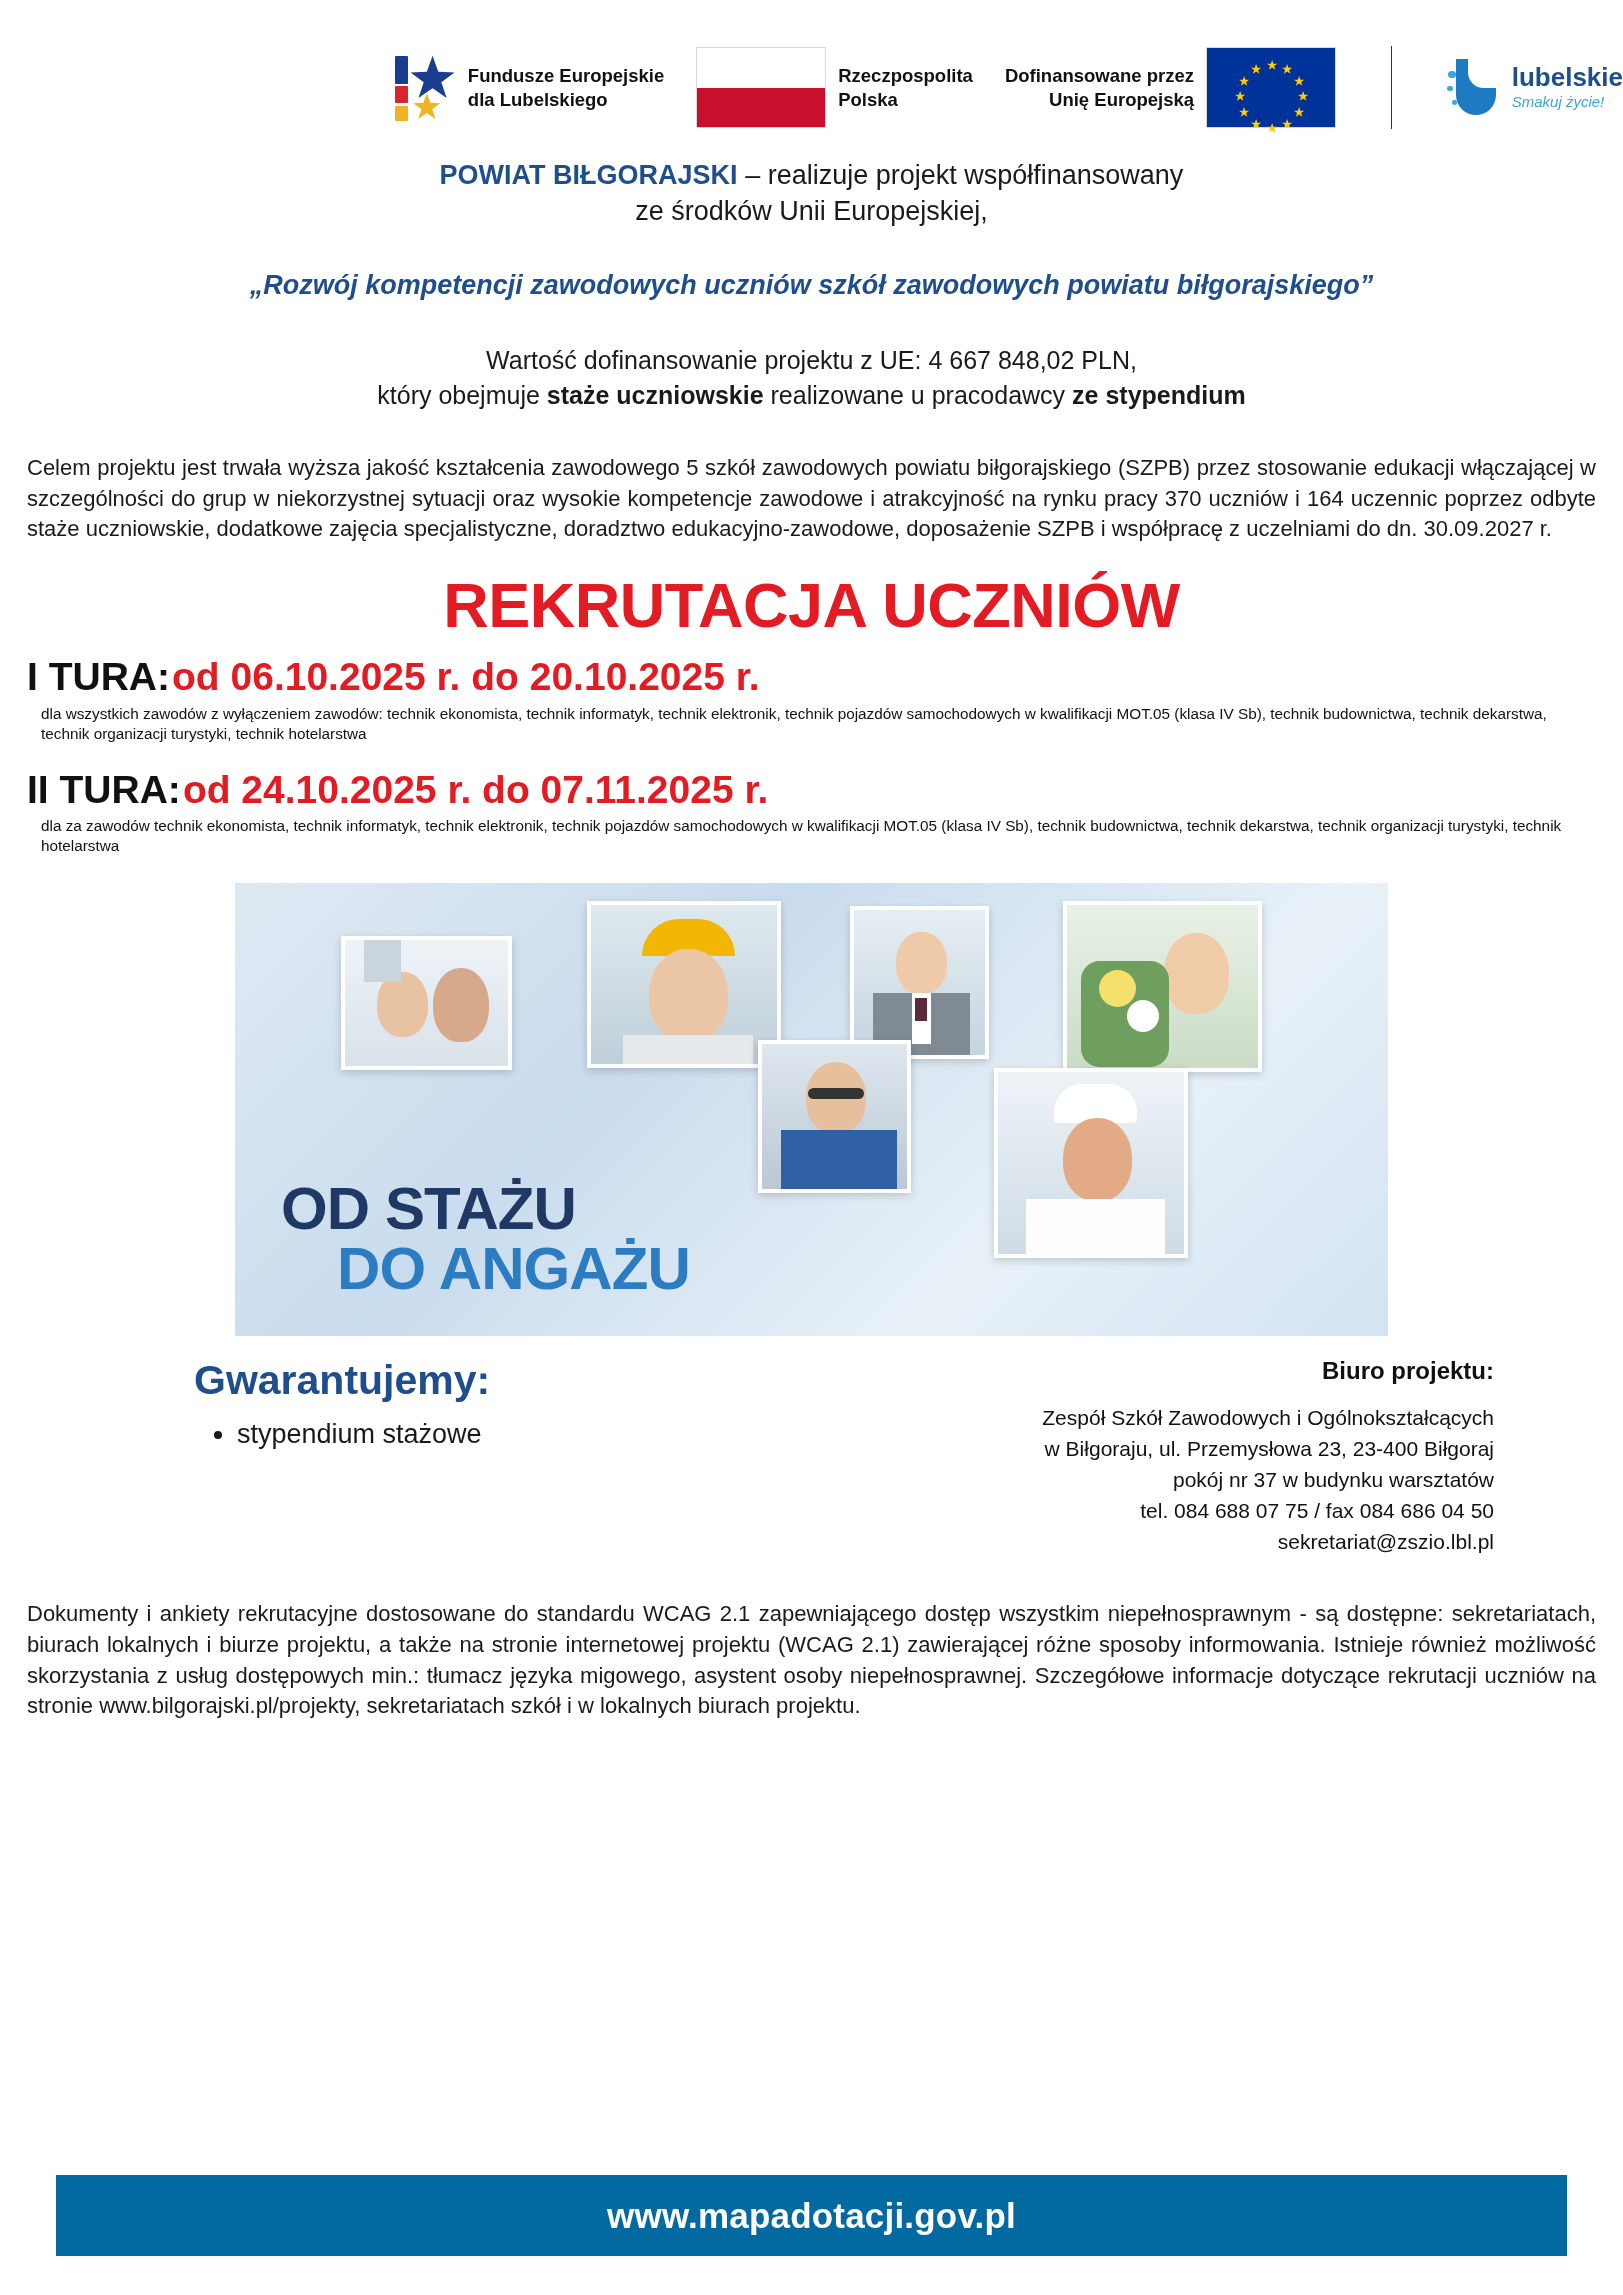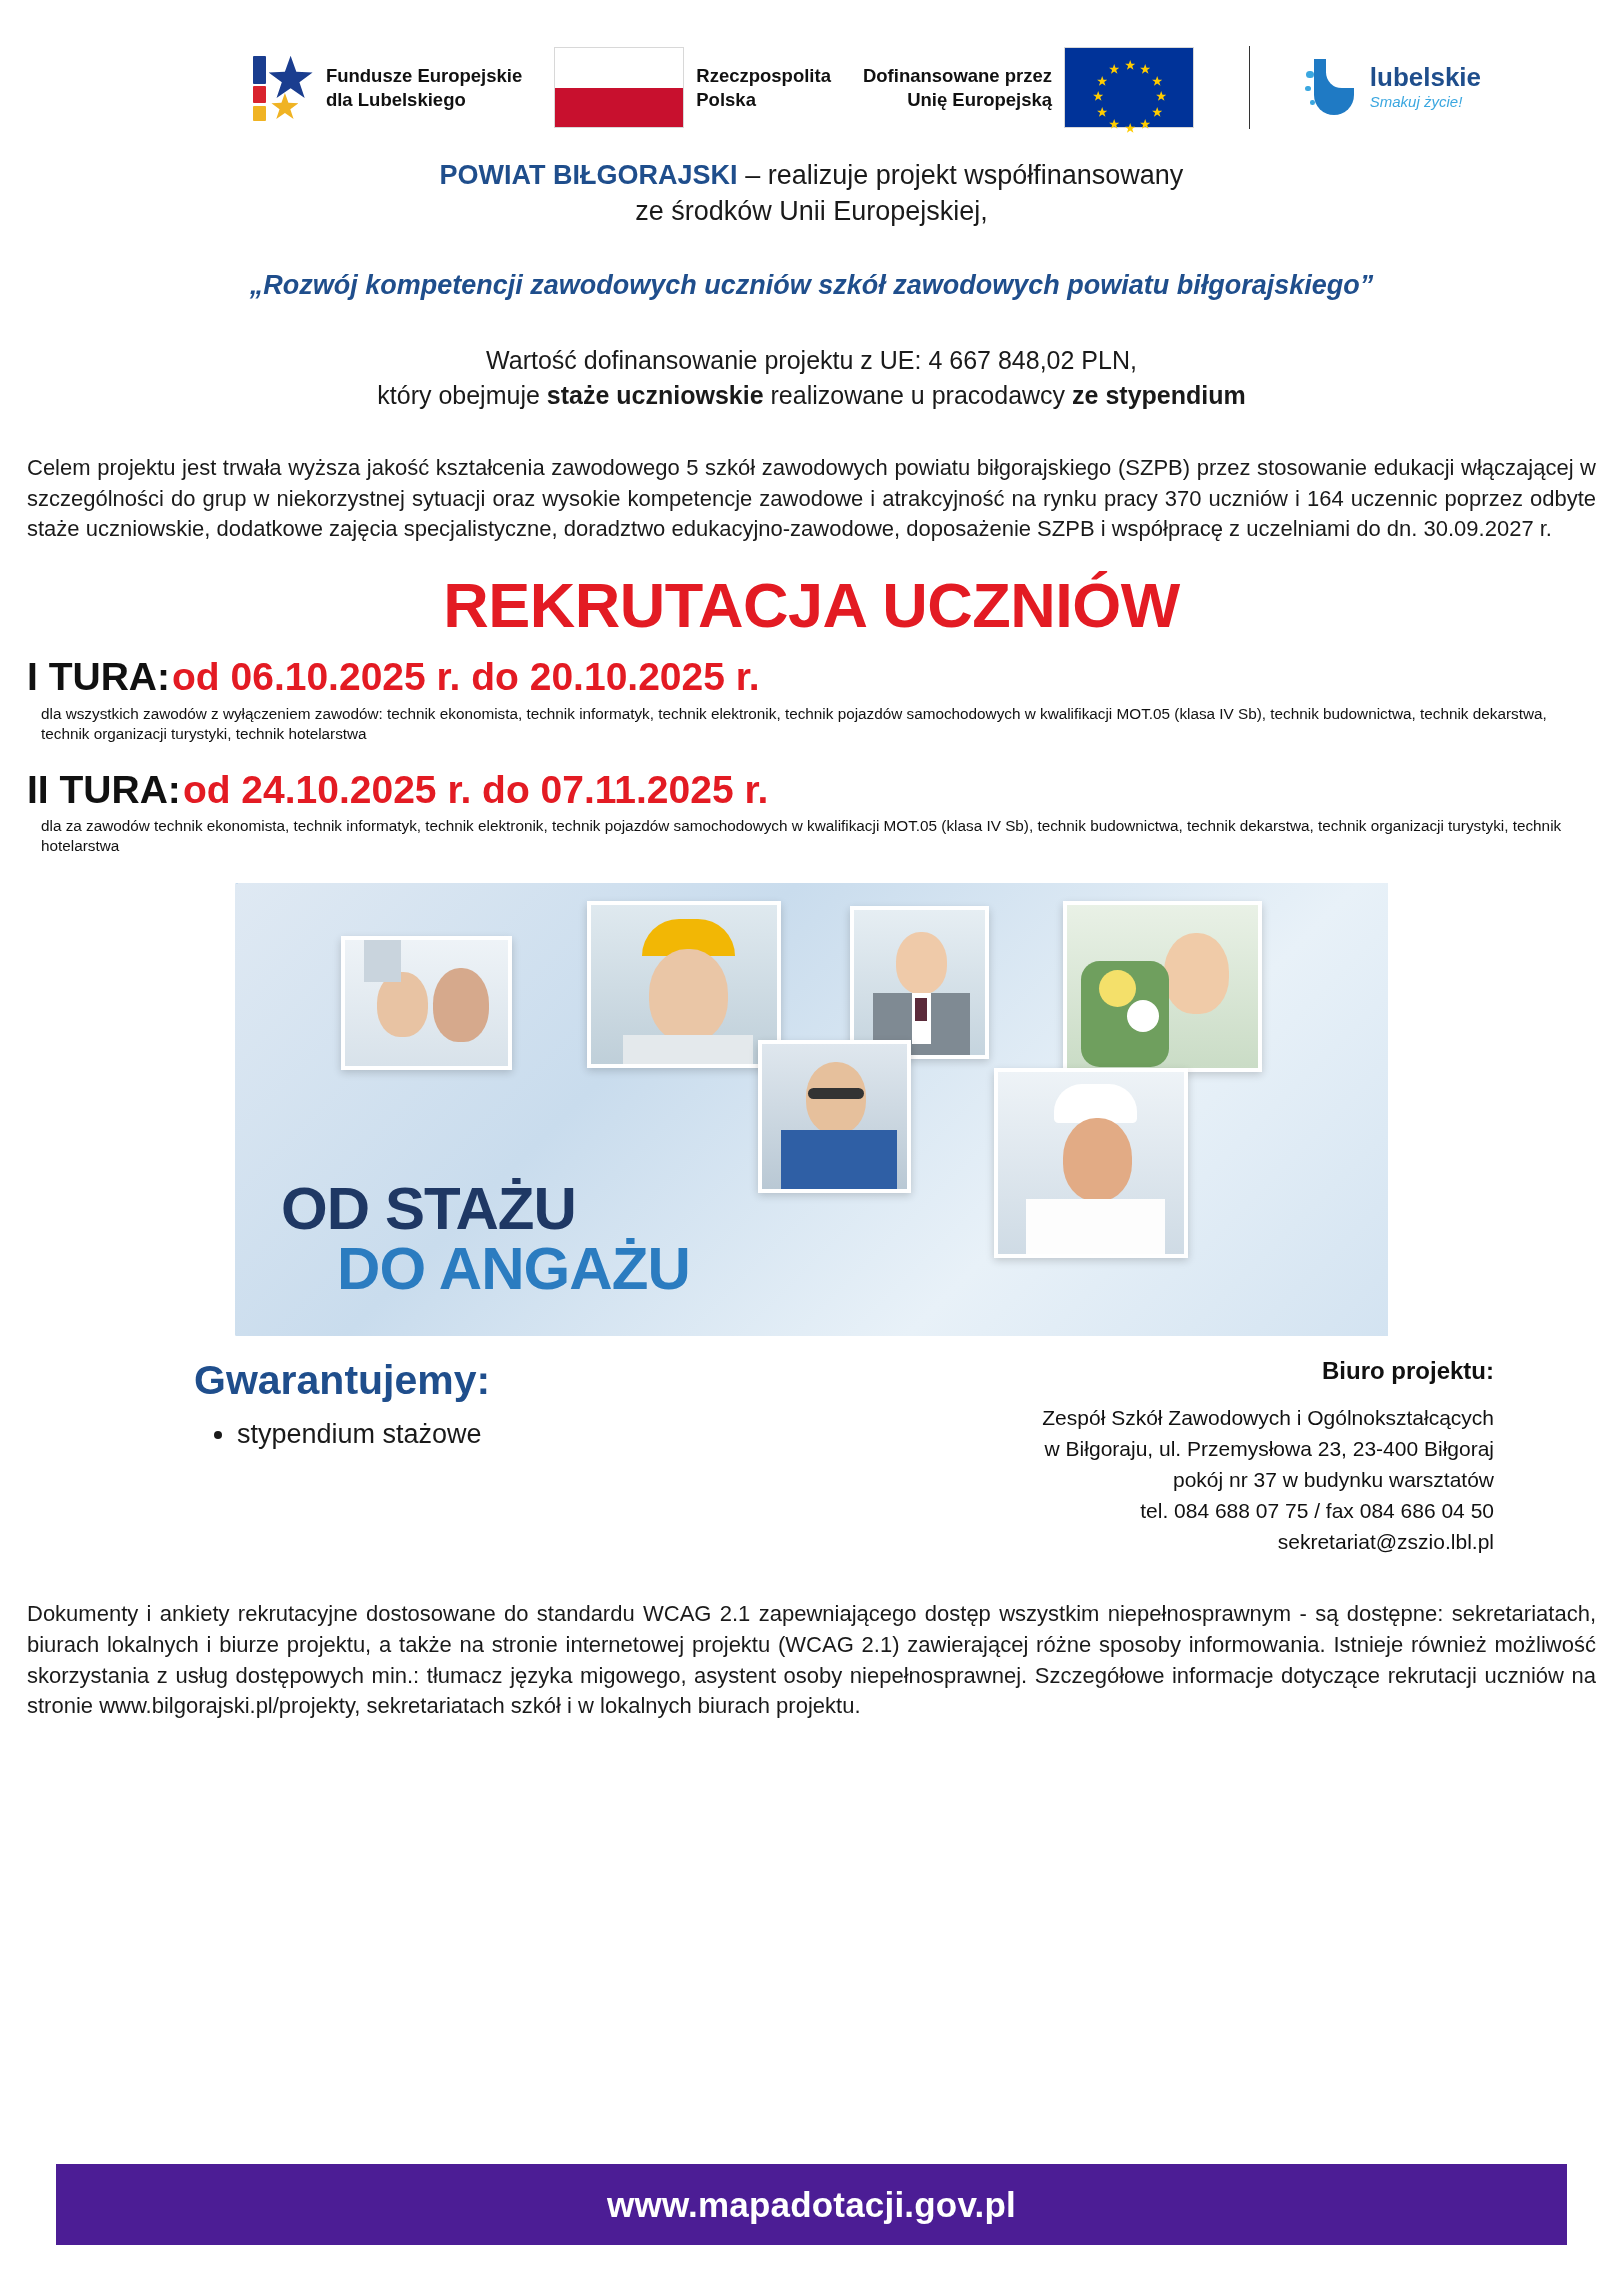--- a/index.html
+++ b/index.html
@@ -21,21 +21,21 @@
     height: 2295px;
     position: relative;
     box-sizing: border-box;
     padding: 0;
   }
 
   
   .logo-strip {
     display: flex;
     align-items: center;
-    justify-content: center;
+    justify-content: flex-end;
     gap: 32px;
     padding: 69px 0 0 111px;
     height: 106px;
     box-sizing: border-box;
   }
   .logo-block {
     display: flex;
     align-items: center;
     gap: 12px;
   }
@@ -336,23 +336,23 @@
     font-size: 22px;
     line-height: 1.4;
     text-align: justify;
   }
 
   
   .footer-bar {
     position: absolute;
     left: 56px;
     right: 56px;
-    bottom: 50px;
+    bottom: 39px;
     height: 81px;
-    background: #4c1d95;
+    background: #0369a1;
     display: flex;
     align-items: center;
     justify-content: center;
   }
   .footer-bar a,
   .footer-bar span {
     color: #ffffff;
     font-size: 35px;
     font-weight: bold;
     text-decoration: none;

